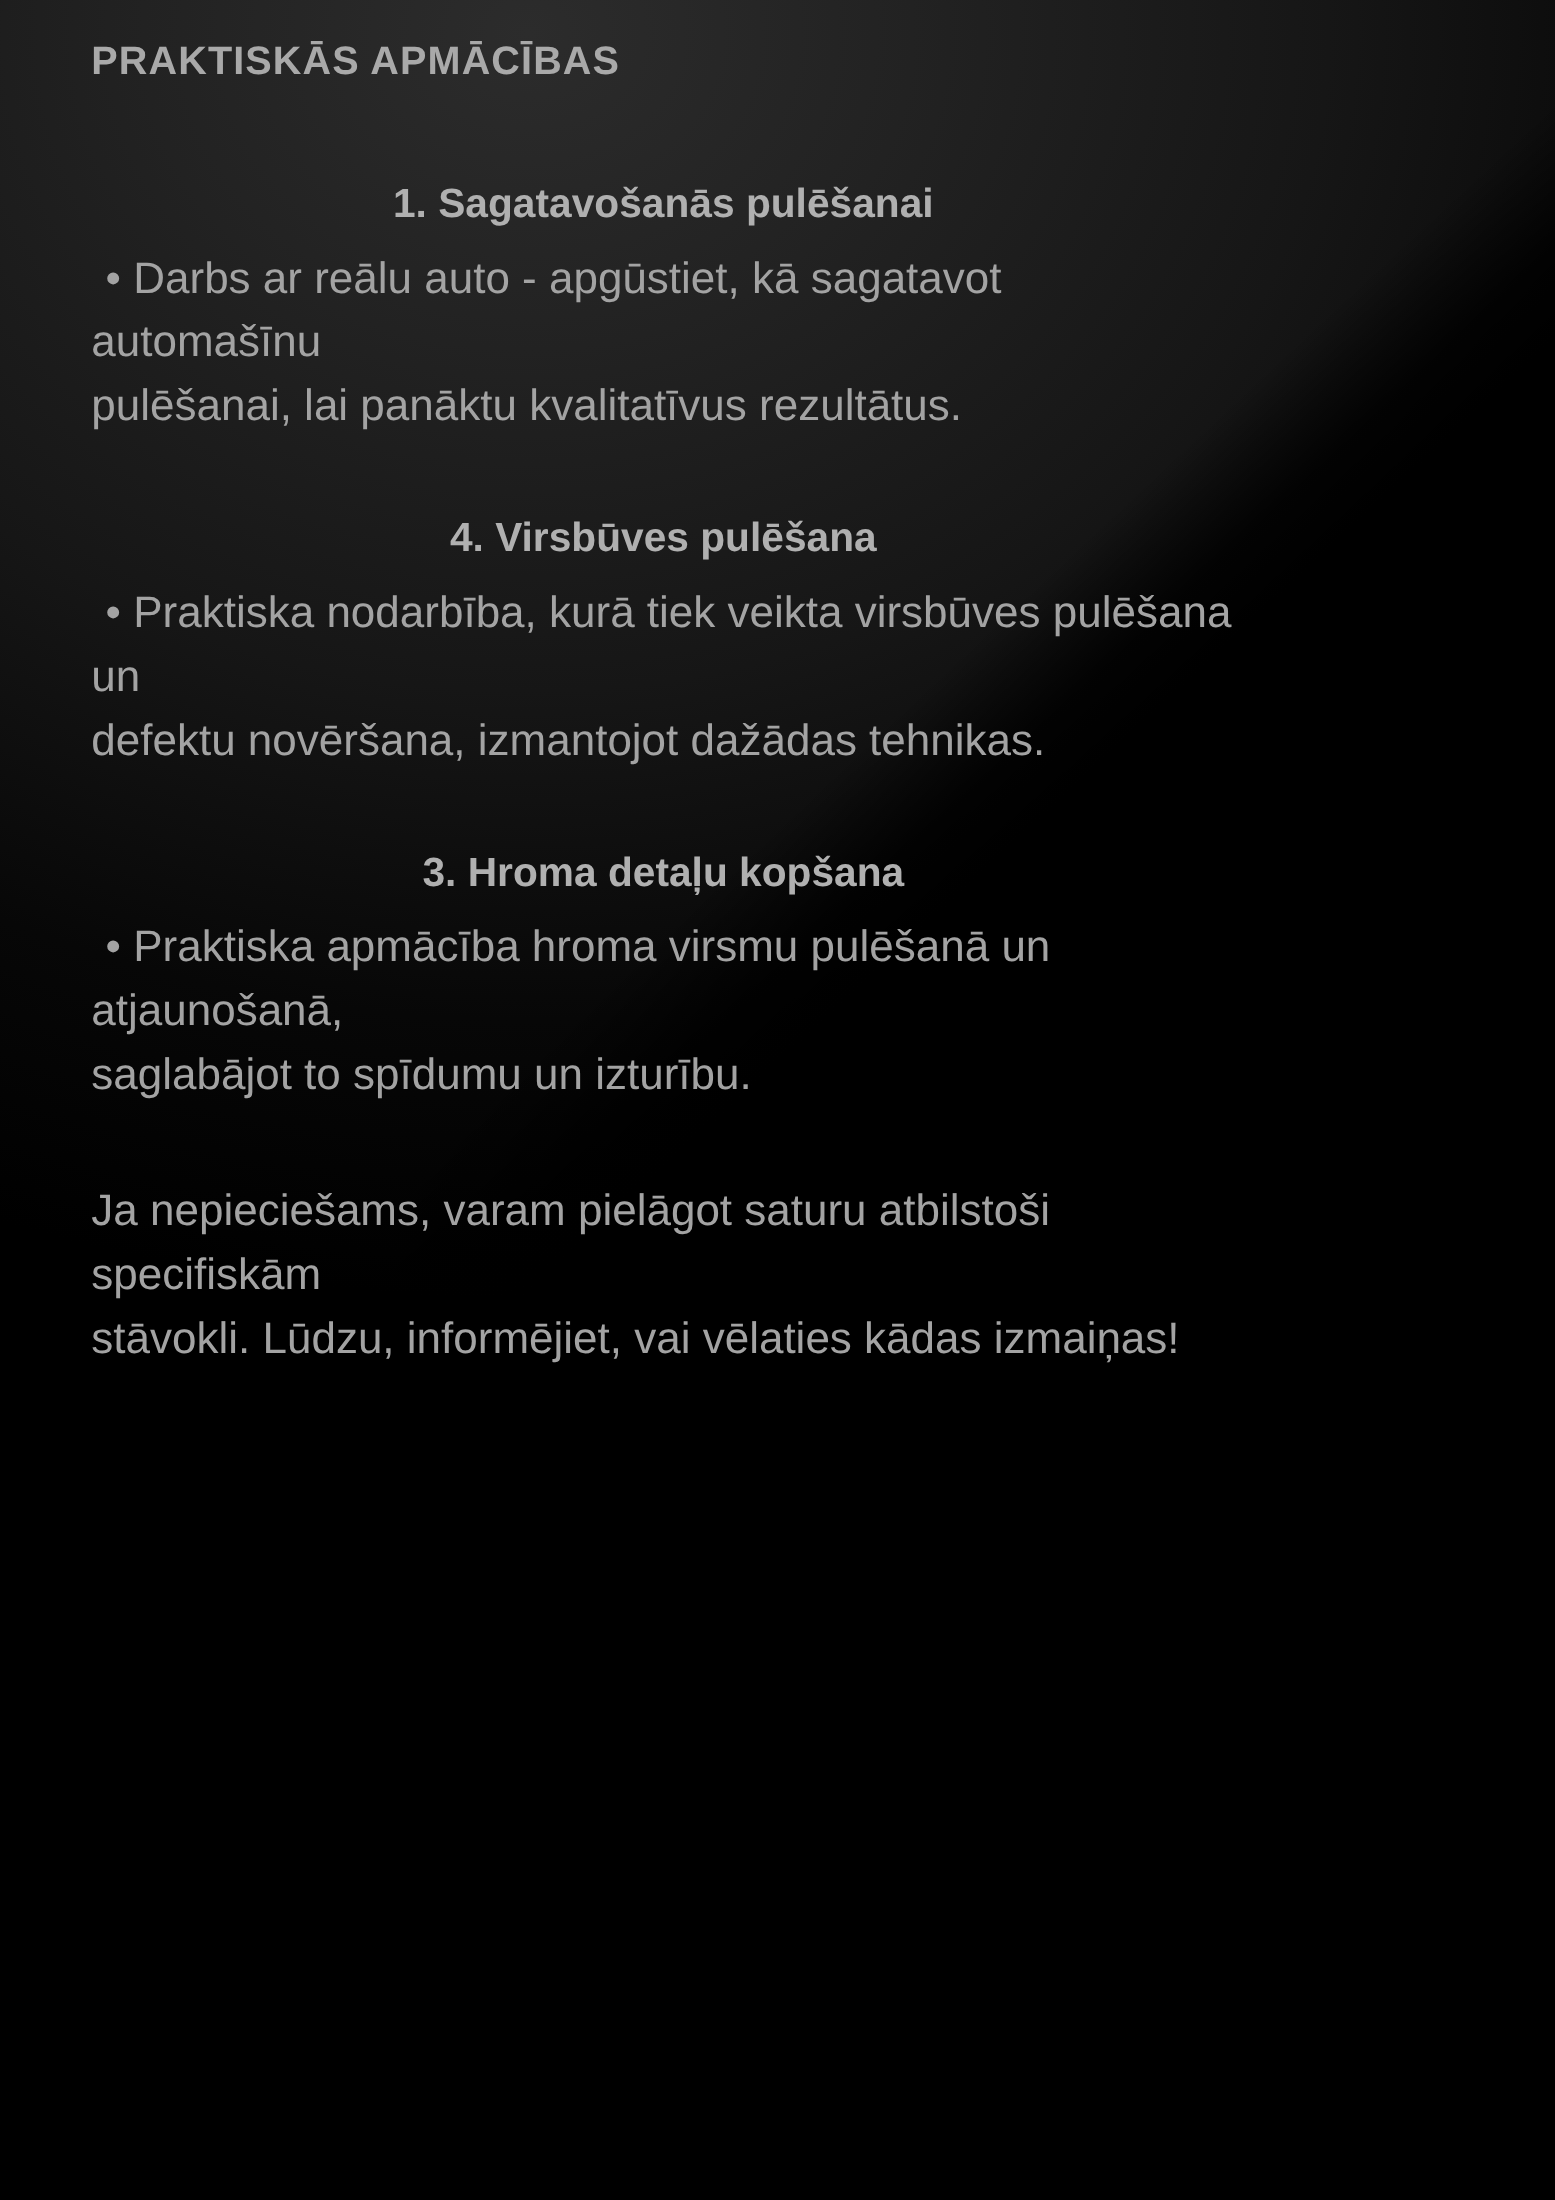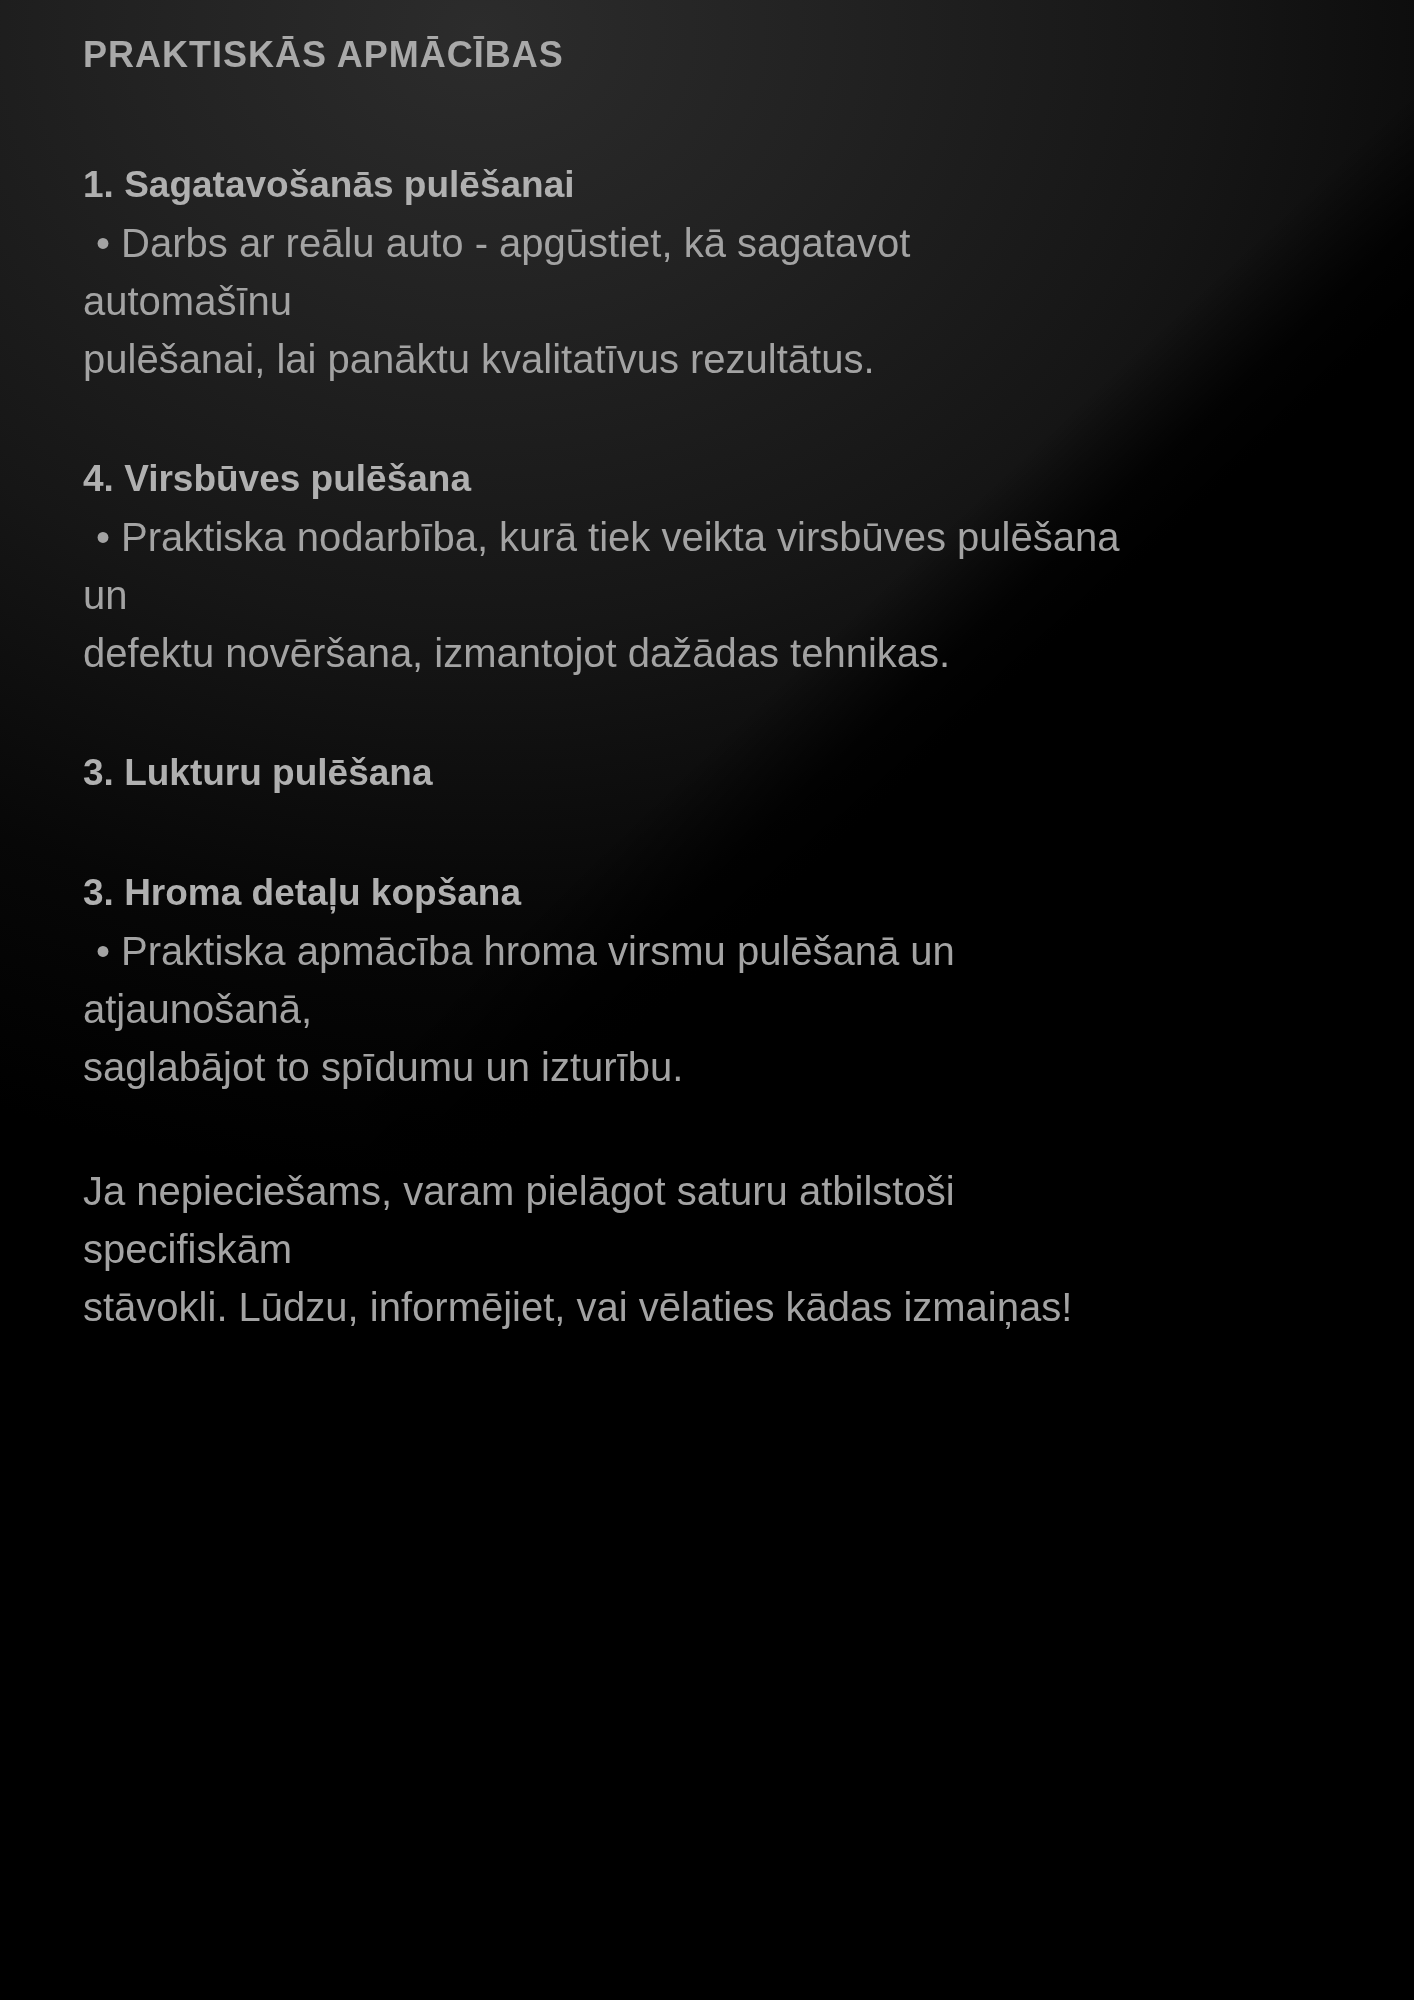--- a/index.html
+++ b/index.html
@@ -33,25 +33,26 @@
     letter-spacing: 1px;
     line-height: 46px;
     color: #a9a9a9;
   }
 
   .section {
     margin: 0 0 62px 0;
   }
 
   .section h2 {
-    margin: 0;
+    margin: 10px;
     font-size: 37px;
     font-weight: bold;
     line-height: 58px;
     color: #b0b0b0;
+    text-align: center;
   }
 
   .section p,
   .footer-note {
     margin: 0;
     font-size: 40px;
     font-weight: normal;
     line-height: 58px;
     color: #a3a3a3;
     white-space: pre-line;   
@@ -78,21 +79,20 @@
 pulēšanai, lai panāktu kvalitatīvus rezultātus.</p>
   </div>
 
   <div class="section">
     <h2>4. Virsbūves pulēšana</h2>
     <p>• Praktiska nodarbība, kurā tiek veikta virsbūves pulēšana un
 defektu novēršana, izmantojot dažādas tehnikas.</p>
   </div>
 
   <div class="section">
-    <h2>3. Lukturu pulēšana</h2>
   </div>
 
   <div class="section">
     <h2>3. Hroma detaļu kopšana</h2>
     <p>• Praktiska apmācība hroma virsmu pulēšanā un atjaunošanā,
 saglabājot to spīdumu un izturību.</p>
   </div>
 
 
   <p class="footer-note">Ja nepieciešams, varam pielāgot saturu atbilstoši specifiskām

